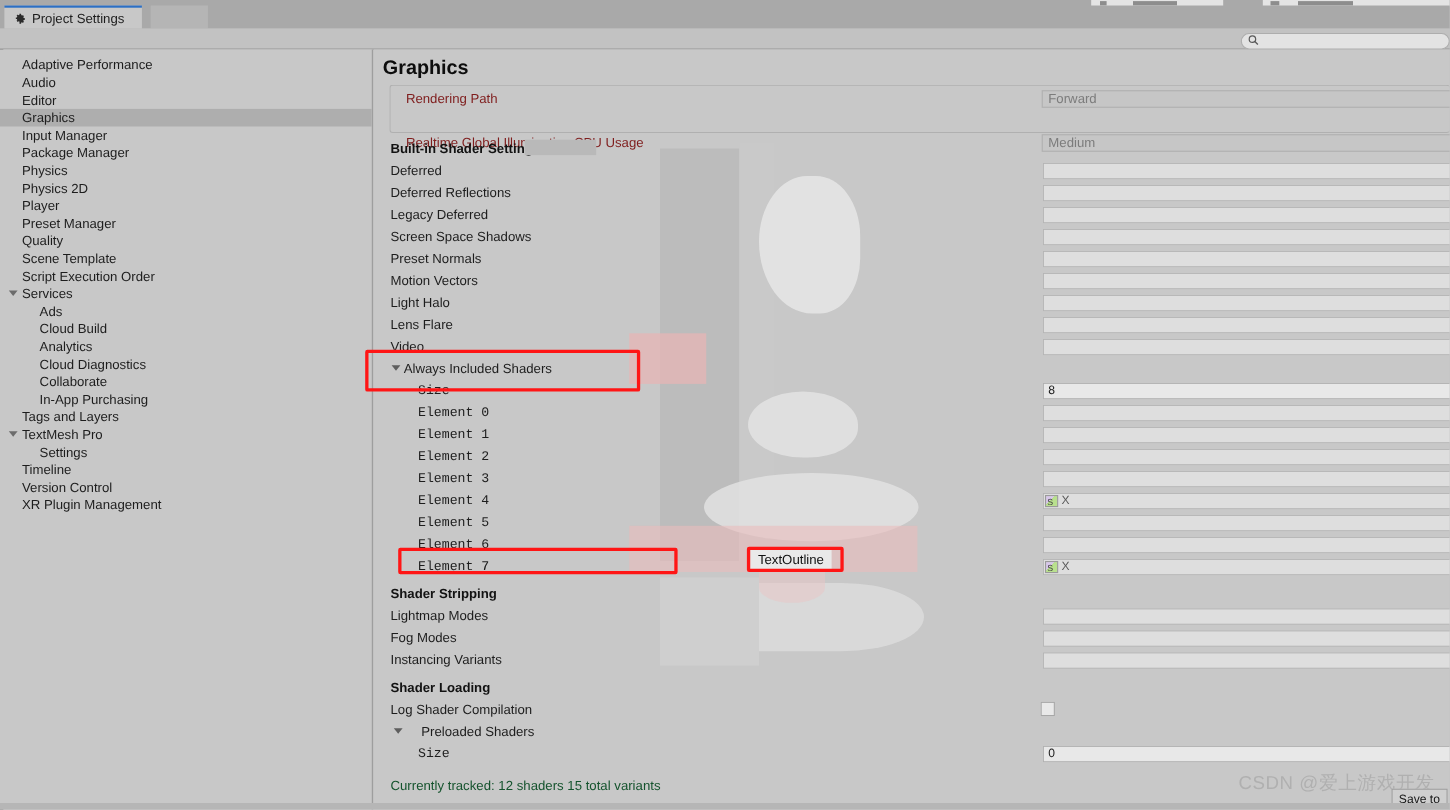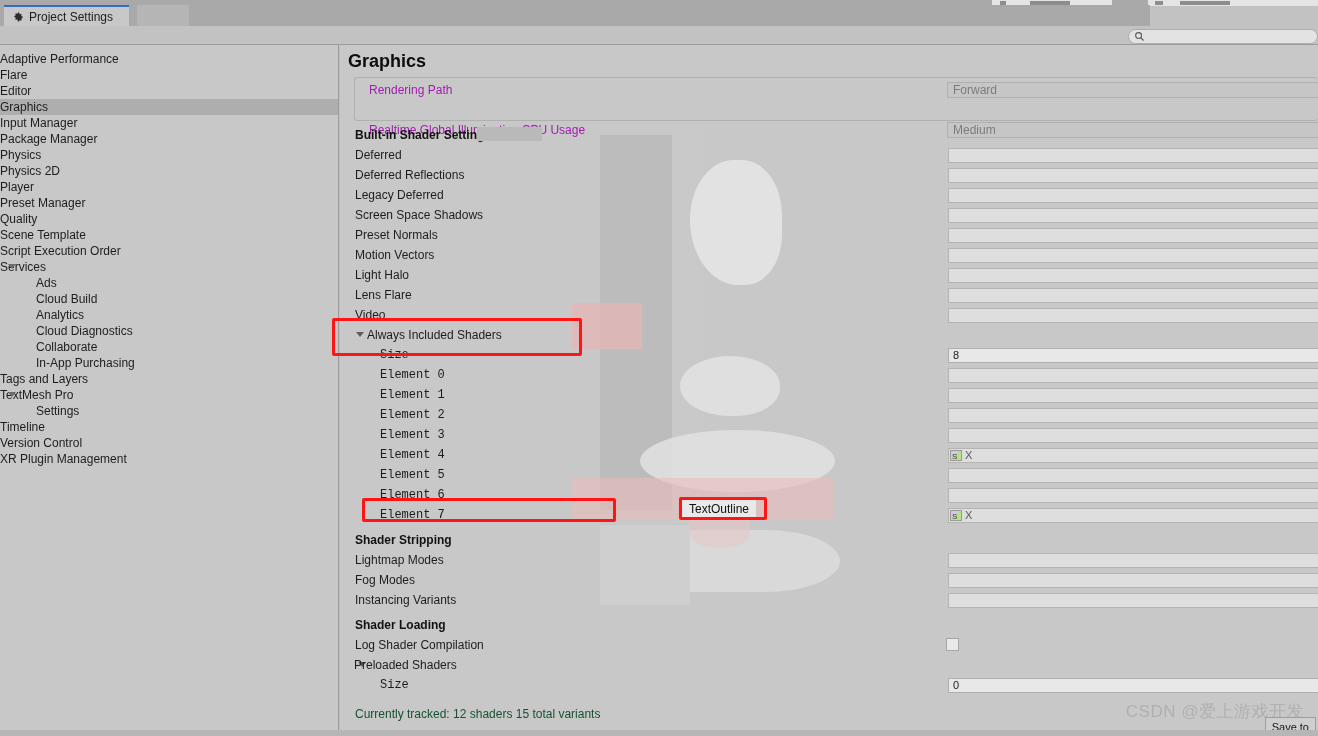--- a/index.html
+++ b/index.html
@@ -23,21 +23,21 @@
     background: #efefef; opacity: .85;
   }
   .chrome-ghost.g1 { left: 992px; width: 120px; }
   .chrome-ghost.g2 { left: 1148px; width: 170px; }
   .chrome-dot {
     position: absolute; top: 1px; height: 4px; background: #8d8d8d;
   }
 
   
   .tabbar {
-    position: absolute; left: 0; top: 5px; width: 1150px; height: 21px;
+    position: absolute; left: 0; top: 5px; width: 1318px; height: 21px;
     background: #a9a9a9;
   }
   .tab {
     position: absolute; left: 4px; top: 0px;
     height: 21px; padding: 0 16px 0 8px;
     background: #c8c8c8;
     border-top: 2px solid #2c6fc4;
     display: flex; align-items: center; gap: 5px;
     font-size: 12px; color: #1d1d1d;
   }
@@ -74,20 +74,21 @@
   .sidebar {
     position: absolute; left: 0; top: 45px; width: 339px; height: 691px;
     background: #c8c8c8;
     border-right: 1px solid #9a9a9a;
     padding-top: 6px;
     overflow: hidden;
   }
   .side-item {
     height: 16px; line-height: 16px;
     font-size: 12px; color: #1d1d1d;
+    padding-left: 20px;
     white-space: nowrap;
     position: relative;
   }
   .side-item.depth1 { padding-left: 36px; }
   .side-item.selected { background: #aeaeae; }
   .side-item .tri {
     position: absolute; left: 8px; top: 5px;
     width: 0; height: 0;
     border-left: 4.5px solid transparent;
     border-right: 4.5px solid transparent;
@@ -130,21 +131,21 @@
     position: relative;
   }
   .row {
     position: relative; height: 20px; line-height: 20px;
   }
   .row .lbl {
     position: absolute; left: 0; top: 0;
     font-size: 12px; color: #1d1d1d;
     white-space: nowrap;
   }
-  .row.dim .lbl { color: #a21caf; }
+  .row.dim .lbl { color: #7f1d1d; }
   .row .field {
     position: absolute; top: 2px; height: 16px;
     background: #dedede;
     border: 1px solid #b3b3b3;
   }
   .row .field.dim {
     background: #c6c6c6; border-color: #b0b0b0;
     color: #7c7c7c; font-size: 12px; line-height: 14px; padding-left: 5px;
   }
 
@@ -333,21 +334,21 @@
       <input class="search-field" type="text" placeholder="" value="" style="">
     </div>
   </div>
 
   <div class="left-rail"></div>
   <div class="left-rail-b"></div>
   <div class="left-rail-c"></div>
 
   <div class="sidebar" id="sidebar">
       <div class="side-item"><span>Adaptive Performance</span></div>
-      <div class="side-item"><span>Flare</span></div>
+      <div class="side-item"><span>Audio</span></div>
       <div class="side-item"><span>Editor</span></div>
       <div class="side-item selected"><span>Graphics</span></div>
       <div class="side-item"><span>Input Manager</span></div>
       <div class="side-item"><span>Package Manager</span></div>
       <div class="side-item"><span>Physics</span></div>
       <div class="side-item"><span>Physics 2D</span></div>
       <div class="side-item"><span>Player</span></div>
       <div class="side-item"><span>Preset Manager</span></div>
       <div class="side-item"><span>Quality</span></div>
       <div class="side-item"><span>Scene Template</span></div>
@@ -492,21 +493,21 @@
 
     <div class="section-head" style="margin-top:5px;">
       <span>Shader Loading</span>
     </div>
     <div class="prop-row">
       <span class="name">Log Shader Compilation</span>
       <span class="checkbox"></span>
     </div>
     <div class="prop-row">
       <span class="tri-small" style="left:18px;"></span>
-      <span class="name i1" style="left:14px;">Preloaded Shaders</span>
+      <span class="name i1" style="left:43px;">Preloaded Shaders</span>
     </div>
     <div class="prop-row">
       <span class="name i2">Size</span>
       <span class="numfield">0</span>
     </div>
 
     <div class="note" style="margin-top:12px;">Currently tracked: 12 shaders 15 total variants</div>
   </div>
 
   <div class="ghost ghost-col-a"></div>

